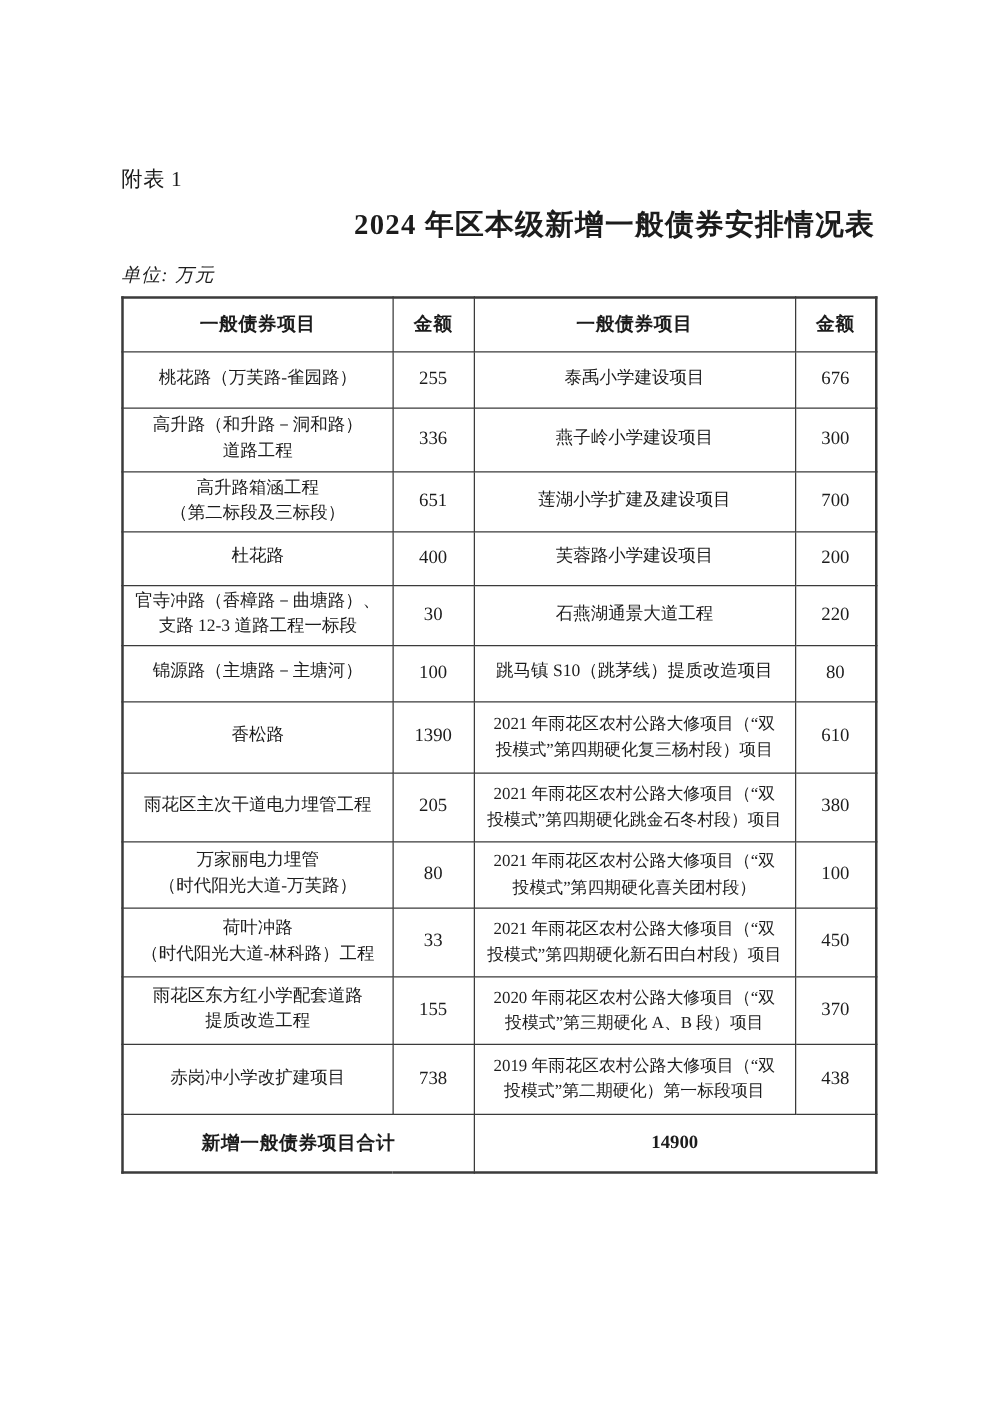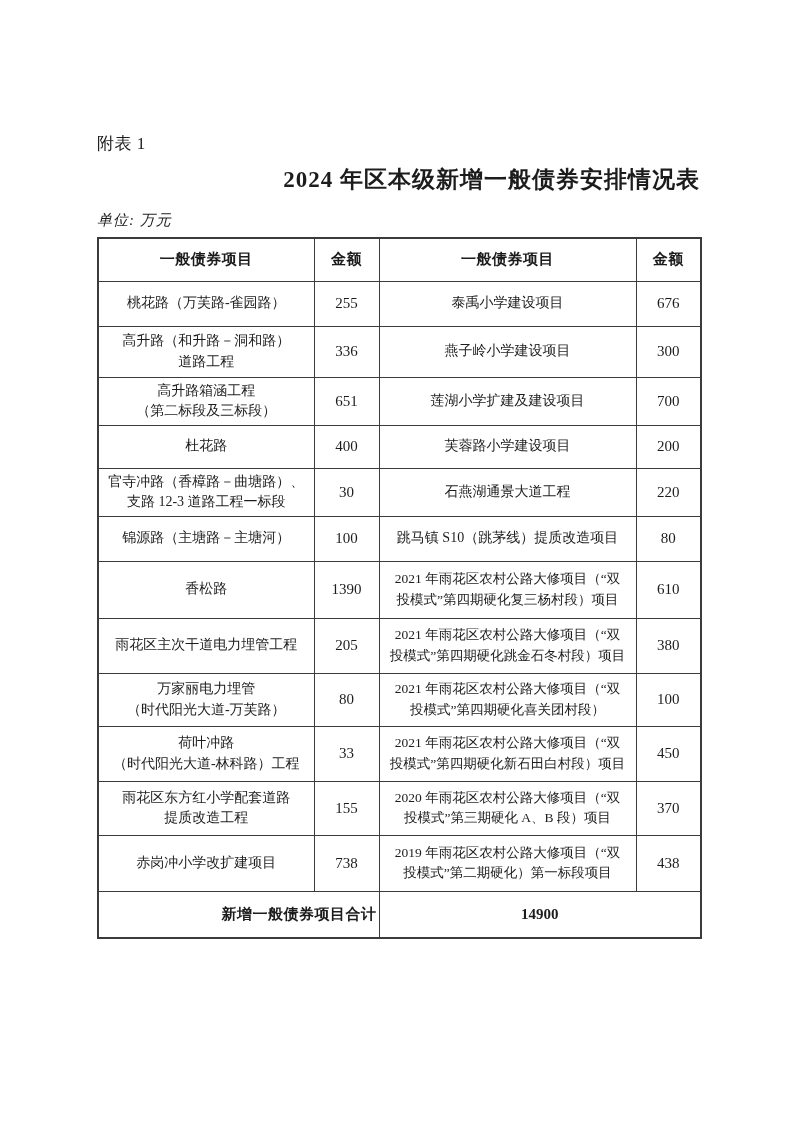--- a/index.html
+++ b/index.html
@@ -29,21 +29,21 @@
   }
   .bond-table th {
     font-family: "Liberation Sans", "DejaVu Sans", sans-serif;
     font-size: 15px; font-weight: bold; letter-spacing: 0.5px;
   }
   td.project { font-size: 14px; white-space: pre-line; line-height: 1.45; }
   td.project.sm { font-size: 13.5px; line-height: 1.5; }
   td.amount { font-size: 15px; }
   tr.total-row td.total-label {
     font-family: "Liberation Sans", "DejaVu Sans", sans-serif;
-    font-weight: bold; font-size: 15px; letter-spacing: 0.5px; text-align: right;
+    font-weight: bold; font-size: 15px; letter-spacing: 0.5px;
   }
   tr.total-row td.total-amount { font-weight: bold; font-size: 15px; }
 </style>
 </head>
 <body>
 
 <div class="content">
   <div class="attach-label">附表 1</div>
   <div class="doc-title">2024 年区本级新增一般债券安排情况表</div>
   <div class="unit-label">单位: 万元</div>

